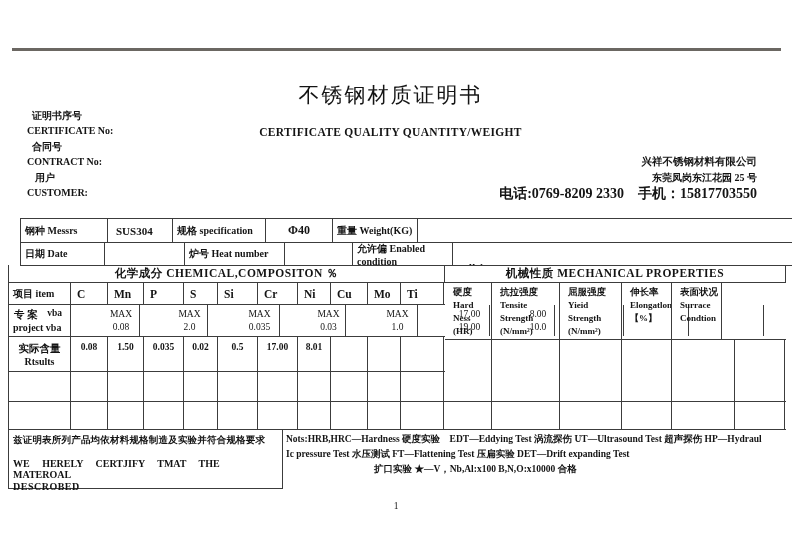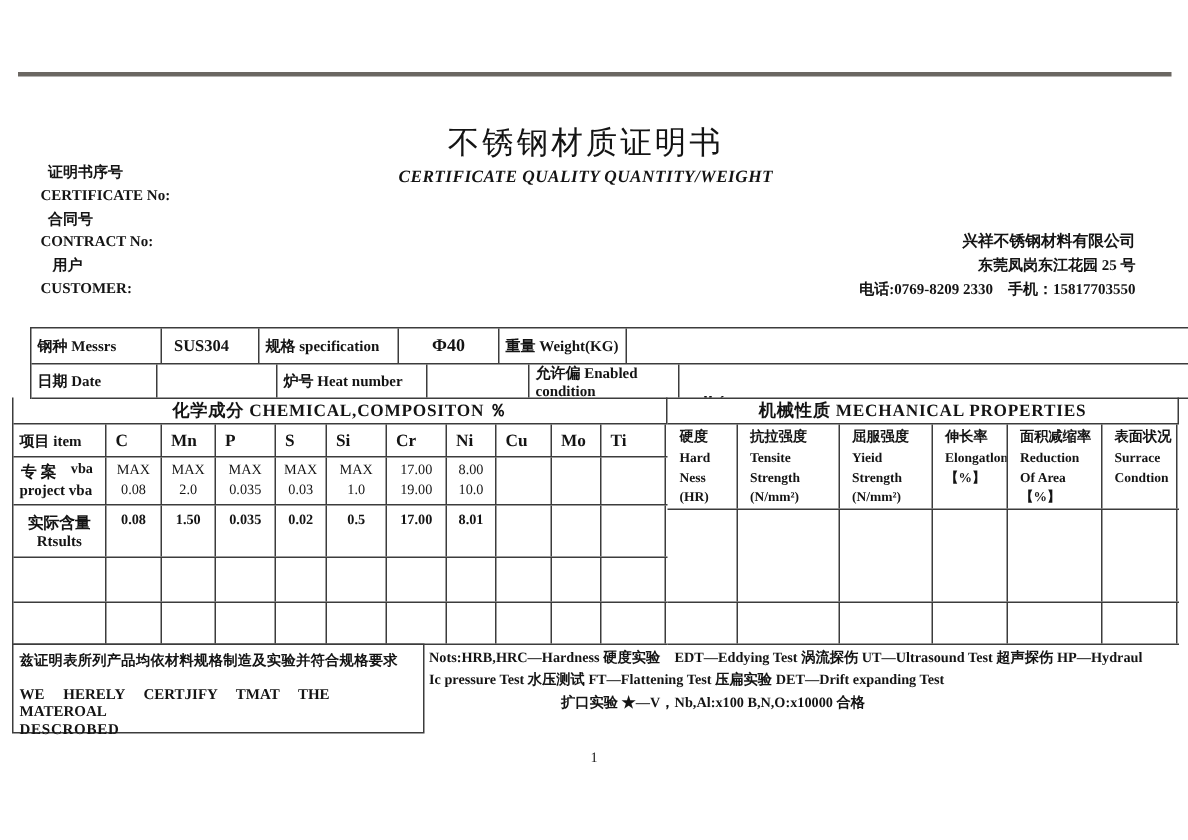--- a/index.html
+++ b/index.html
@@ -16,27 +16,27 @@
 
   
   .hdr-left { left:27px; top:108px; font-size:10px; font-weight:bold; line-height:15.4px; }
   .hdr-left .zh { padding-left:5px; }
   .hdr-left .zh2 { padding-left:8px; }
 
   
   .hdr-center { left:0; right:11px; top:81px; text-align:center; }
   .doc-title { font-size:21px; letter-spacing:2px; font-weight:400; }
   .doc-sub1 { font-size:11px; font-weight:bold; margin-top:5px; letter-spacing:.3px; }
-  .doc-sub2 { font-size:11.5px; font-weight:bold; margin-top:3px; letter-spacing:.3px;font-style:italic; }
+  .doc-sub2 { font-size:11.5px; font-weight:bold; margin-top:17px; letter-spacing:.3px; }
 
   
   .hdr-company { right:35px; top:154px; text-align:right; font-weight:bold; line-height:16px; }
   .hdr-company .name { font-size:10.5px; }
   .hdr-company .addr { font-size:10px; }
-  .hdr-company .contact { font-size:10px; }
+  .hdr-company .contact { font-size:14px; }
   .trow { display:flex; border-bottom:1px solid #3c3c3c; }
   .tcell { border-right:1px solid #3c3c3c; display:flex; align-items:center; overflow:hidden; flex:0 0 auto; }
 
   
   #info-table { left:20px; top:218px; width:777px; border-left:1px solid #3c3c3c; border-top:1px solid #3c3c3c; }
   #info-table .trow { height:24px; }
   #info-table .trow:last-child { height:23px; }
   .info-label { font-size:10px; font-weight:bold; padding-left:4px; }
   .i10{width:87px;} .i11{width:65px; font-size:11px; font-weight:bold; padding-left:8px;}
   .i12{width:93px;} .i13{width:67px; font-size:12px; font-weight:bold; justify-content:center;}
@@ -44,21 +44,21 @@
   .i20{width:84px;} .i21{width:80px;} .i22{width:100px;} .i23{width:68px;}
   .i24{width:100px;} .i25{width:343px; font-size:12px; font-weight:bold; padding-left:16px;margin-top:21px;}
 
   
   #main-table { left:8px; top:265px; width:777px; display:flex; border-left:1px solid #3c3c3c; }
   .section-title { justify-content:center; font-size:11.5px; font-weight:bold; letter-spacing:.5px; }
   .chem-sec { width:436px; }
   .mech-sec { width:341px; }
   .chem-sec .r-title, .mech-sec .r-title { height:18px; }
   .chem-sec .r-head { height:22px; }
-  .chem-sec .r-spec { height:32px; }
+  .chem-sec .r-spec { height:32px;gap:32px; }
   .chem-sec .r-res  { height:35px; }
   .chem-sec .r-e1   { height:30px; }
   .chem-sec .r-e2   { height:28px; }
   .mech-sec .r-head { height:57px; }
   .mech-sec .r-e1   { height:62px; }
   .mech-sec .r-e2   { height:28px; }
 
   .cw0{width:62px;} .cw1{width:37px;} .cw2{width:36px;} .cw3{width:40px;}
   .cw4{width:34px;} .cw5{width:40px;} .cw6{width:40px;} .cw7{width:33px;}
   .cw8{width:37px;} .cw9{width:33px;} .cw10{width:43px;}
@@ -271,25 +271,20 @@
           <div class="mz">屈服强度</div>
             <div class="me">Yieid</div>
             <div class="me">Strength</div>
             <div class="me">(N/mm²)</div>
         </div>
         <div class="tcell mech-head mw3">
           <div class="mz">伸长率</div>
             <div class="me">Elongatlon</div>
             <div class="me">【%】</div>
         </div>
-        <div class="tcell mech-head mw4">
-          <div class="mz">面积减缩率</div>
-            <div class="me">Reduction</div>
-            <div class="me">Of Area 【%】</div>
-        </div>
         <div class="tcell mech-head mw5">
           <div class="mz">表面状况</div>
             <div class="me">Surrace</div>
             <div class="me">Condtion</div>
         </div>
       </div>
       <div class="trow r-e1">
         <div class="tcell mw0"></div>
           <div class="tcell mw1"></div>
           <div class="tcell mw2"></div>

